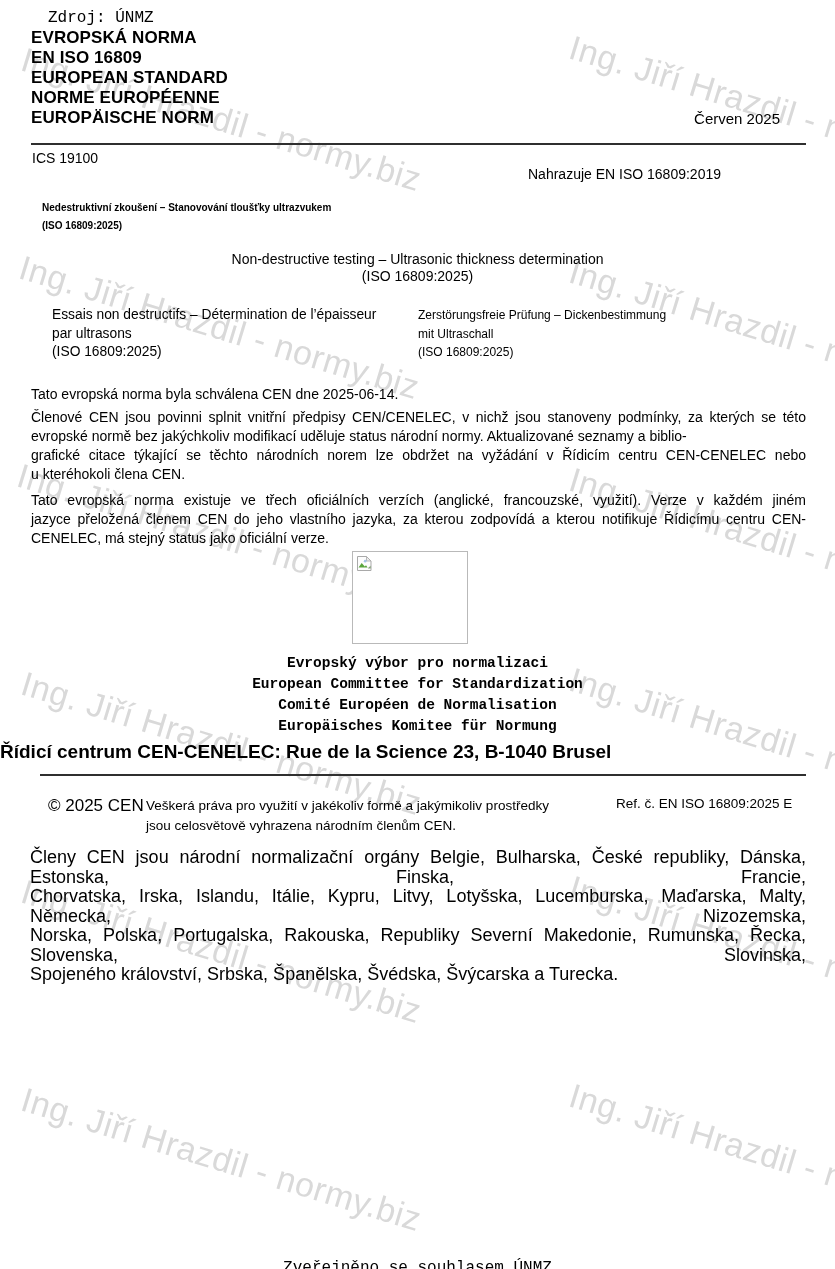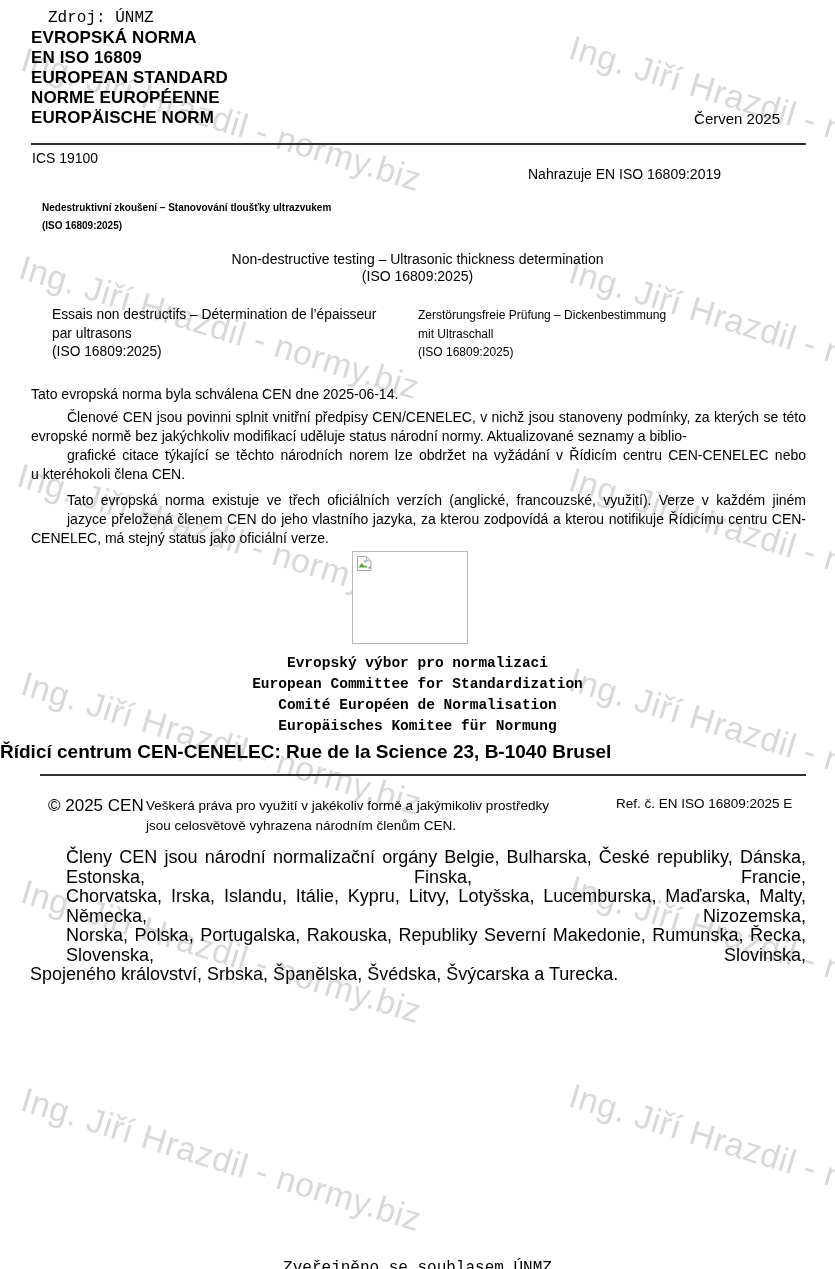--- a/index.html
+++ b/index.html
@@ -80,21 +80,21 @@
     position: absolute; left: 418px; top: 306px; width: 330px;
     font-size: 12px; line-height: 18.5px;
   }
   .para {
     position: absolute; left: 31px; width: 775px;
     font-size: 14px; line-height: 19px;
   }
   .para-1 { top: 385px; }
   .para-2 { top: 408px; }
   .para-3 { top: 491px; }
-  .jline { text-align: justify; text-align-last: justify; margin-left: 36px; }
+  .jline { text-align: justify; text-align-last: justify; }
 
   .img-box {
     position: absolute; left: 352px; top: 551px;
     width: 114px; height: 91px;
     border: 1px solid #b9b9b9; background: #ffffff;
   }
   .img-box svg { position: absolute; left: 3px; top: 3px; }
 
   .committee {
     position: absolute; left: 0; right: 0; top: 653px;

